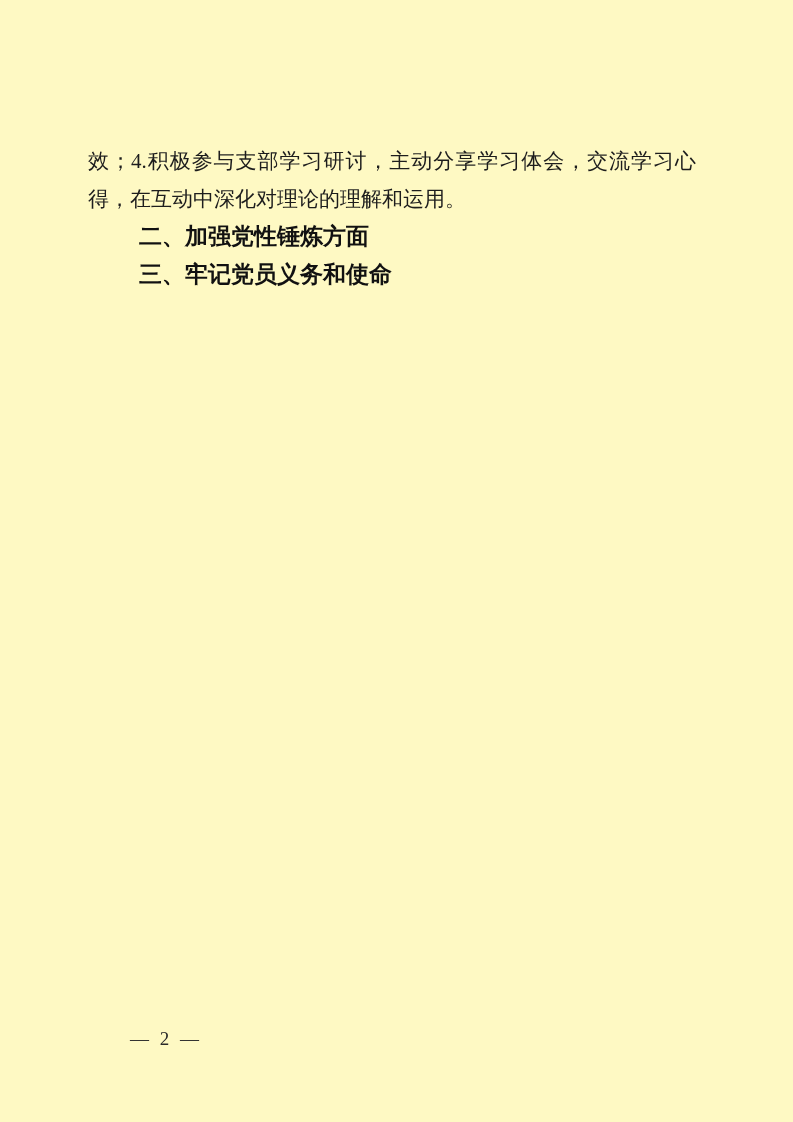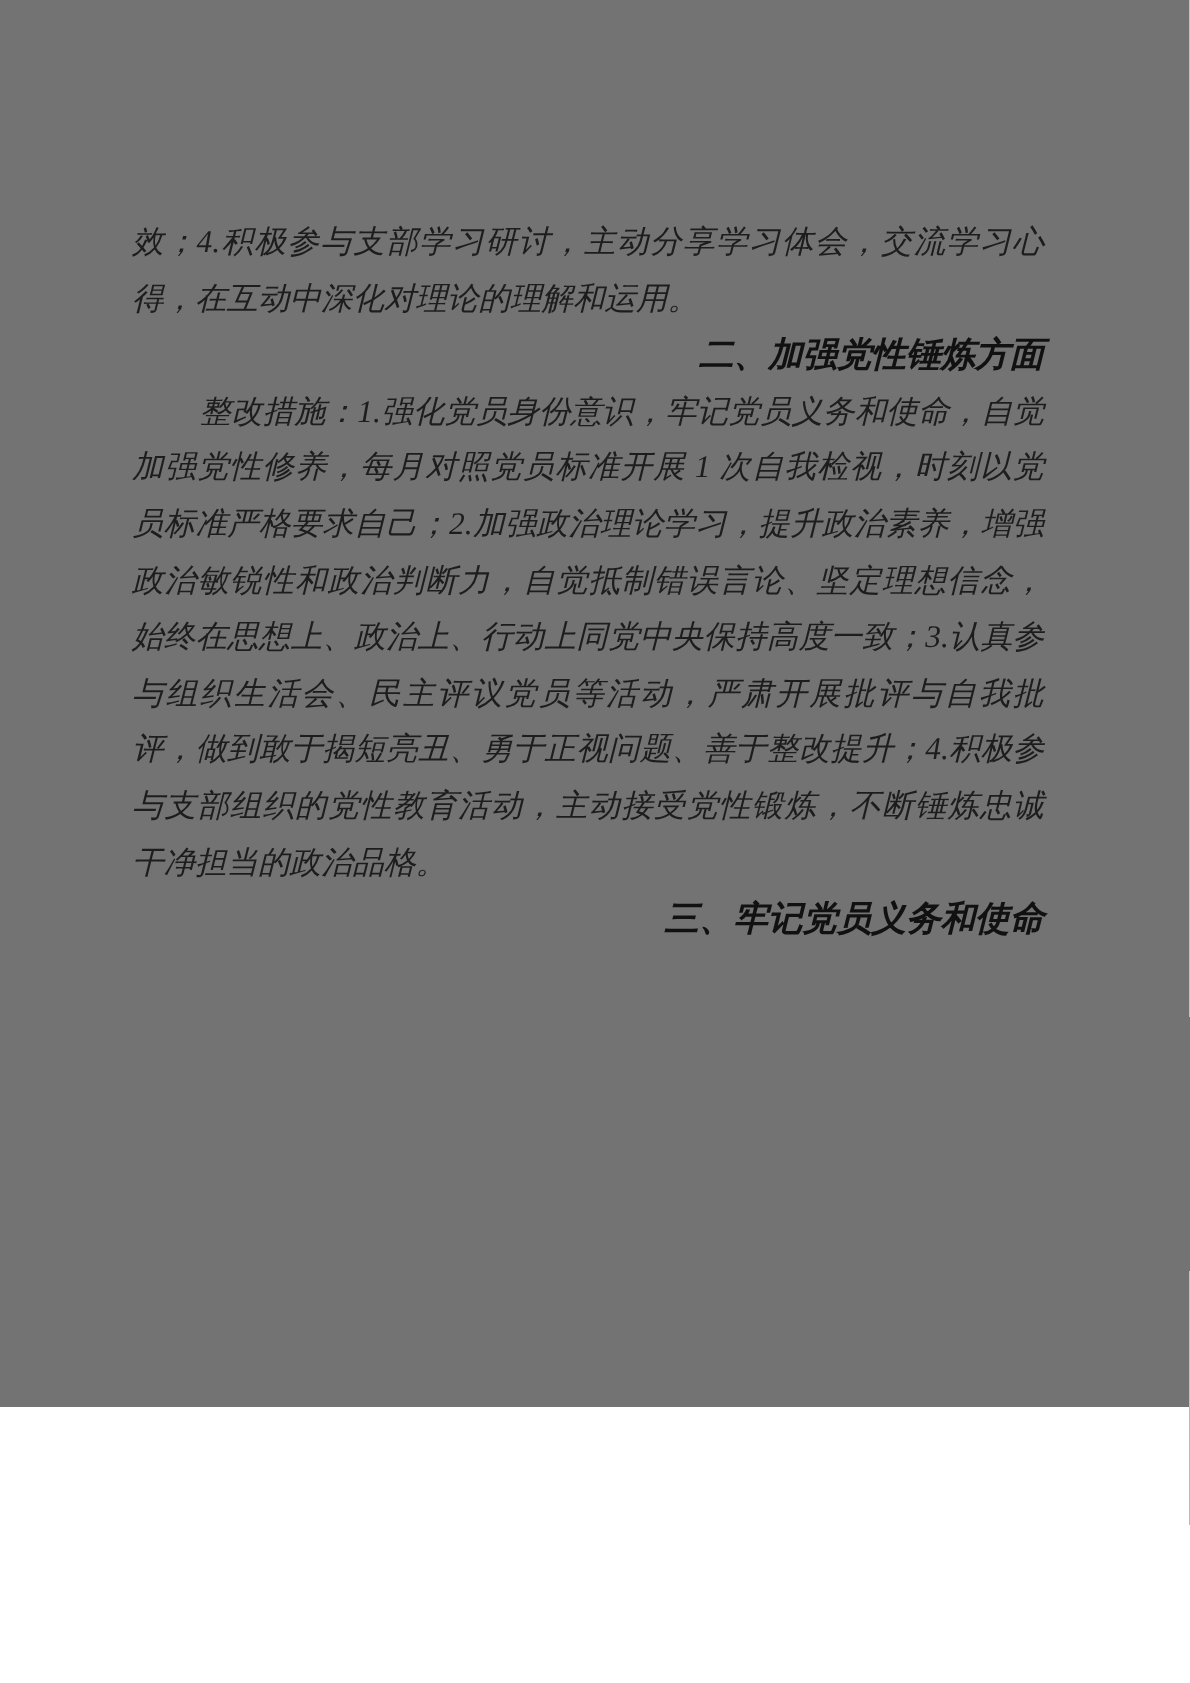--- a/index.html
+++ b/index.html
@@ -3,24 +3,23 @@
 <meta charset="utf-8">
 <style>
   html, body {
     margin: 0;
     padding: 0;
     background: #ffffff;
   }
   .page {
     position: relative;
     width: 793px;
-    height: 938px;
-    background: #737373;
+    height: 1122px;
+    background: #fef9c3;
     overflow: hidden;
-    font-style: italic;
   }
   .content {
     position: absolute;
     left: 88px;
     top: 143px;
     width: 608px;
     color: #1d1d1d;
     font-family: "Liberation Serif", "DejaVu Serif", serif;
     font-size: 21px;
     line-height: 37.6px;
@@ -35,21 +34,21 @@
     text-indent: 0;
   }
   .section-heading {
     margin: 0;
     padding-left: 51px;
     font-family: "Liberation Sans", "DejaVu Sans", sans-serif;
     font-weight: 700;
     font-size: 23px;
     line-height: 37.6px;
     color: #111111;
-    text-align: right;
+    text-align: left;
   }
   .page-footer {
     position: absolute;
     left: 130px;
     top: 1026px;
     color: #2a2a2a;
     font-family: "Liberation Serif", "DejaVu Serif", serif;
     font-size: 19px;
     letter-spacing: 3px;
     line-height: 26px;
@@ -60,21 +59,20 @@
 
 <div class="page">
 
   <div class="content">
 
     <p class="para continuation">效；4.积极参与支部学习研讨，主动分享学习体会，交流学习心得，在互动中深化对理论的理解和运用。</p>
 
     <h2 class="section-heading">二、加强党性锤炼方面</h2>
 
 
-    <p class="para">整改措施：1.强化党员身份意识，牢记党员义务和使命，自觉加强党性修养，每月对照党员标准开展 1 次自我检视，时刻以党员标准严格要求自己；2.加强政治理论学习，提升政治素养，增强政治敏锐性和政治判断力，自觉抵制错误言论、坚定理想信念，始终在思想上、政治上、行动上同党中央保持高度一致；3.认真参与组织生活会、民主评议党员等活动，严肃开展批评与自我批评，做到敢于揭短亮丑、勇于正视问题、善于整改提升；4.积极参与支部组织的党性教育活动，主动接受党性锻炼，不断锤炼忠诚干净担当的政治品格。</p>
 
     <h2 class="section-heading">三、牢记党员义务和使命</h2>
 
 
   </div>
 
   <div class="page-footer">— 2 —</div>
 
 </div>
 

